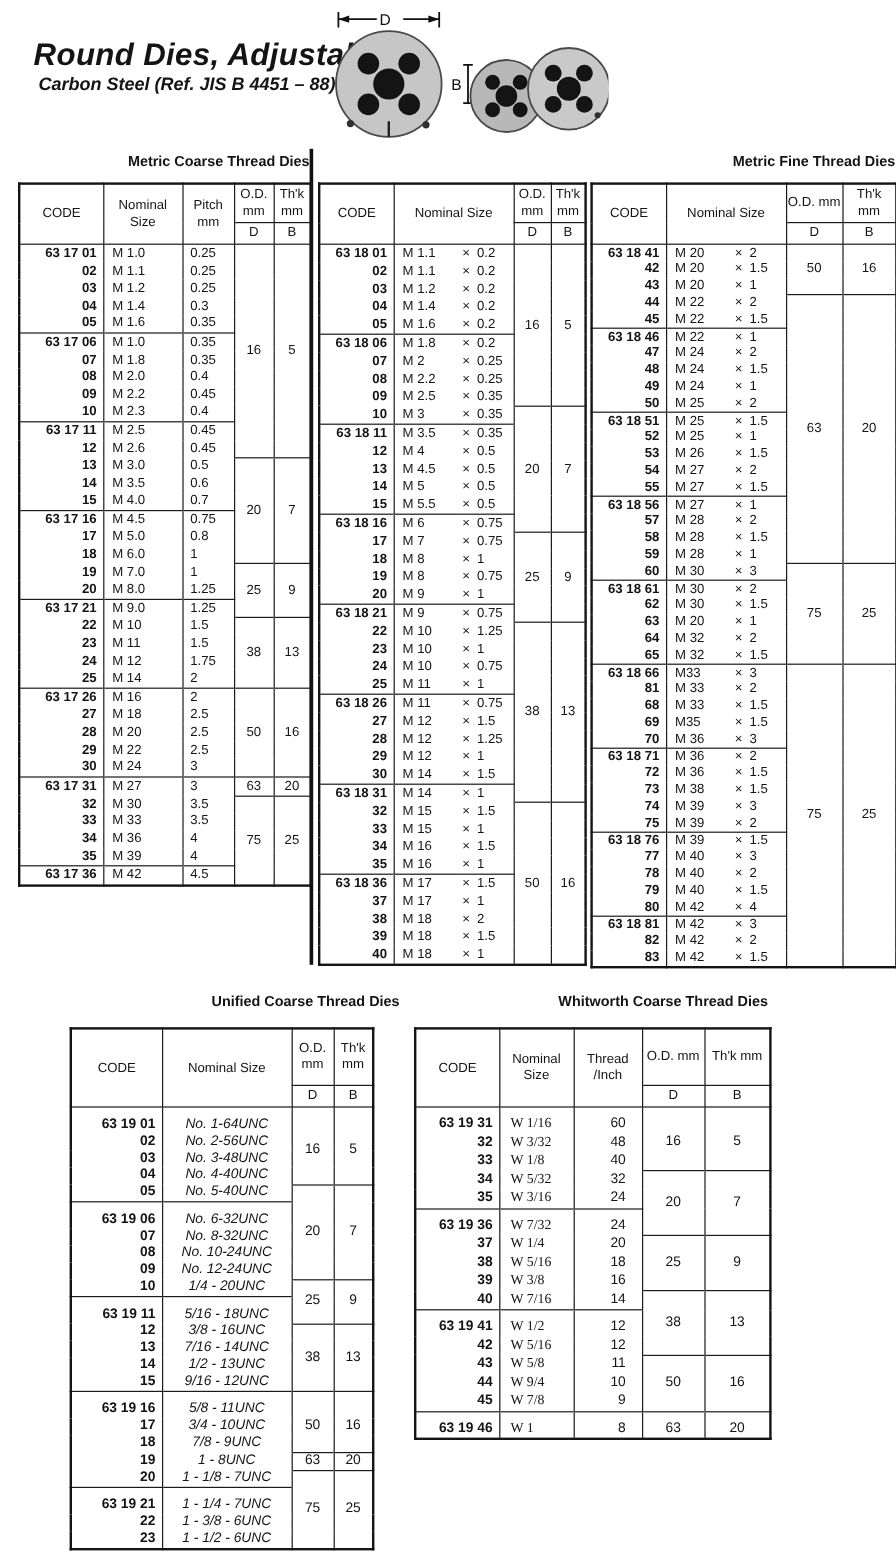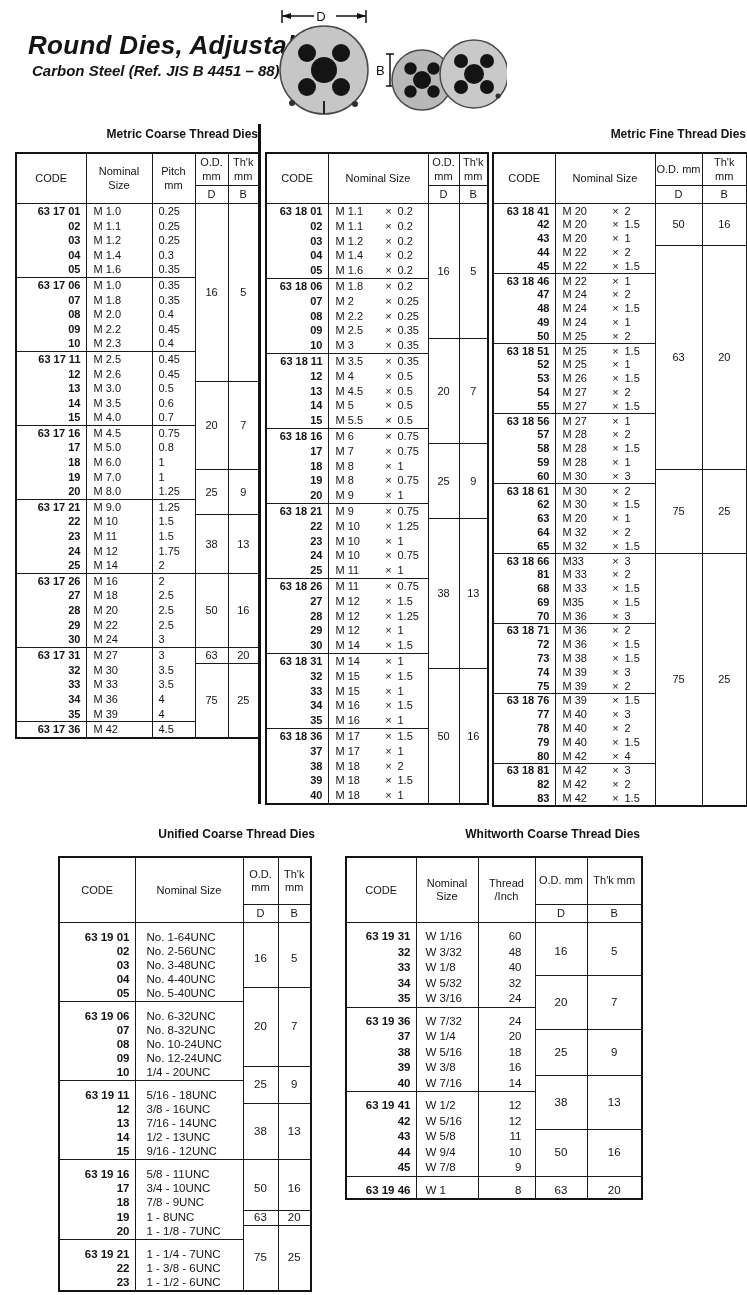--- a/index.html
+++ b/index.html
@@ -14,21 +14,21 @@
   .page-subtitle{
     position:absolute;left:32px;top:62px;font-size:15px;font-weight:bold;font-style:italic;
   }
   .die-illu{position:absolute;left:262px;top:2px;}
   .sec-title{
     position:absolute;font-size:12px;font-weight:bold;
     text-align:right;white-space:nowrap;
   }
   #ttl-mc{left:8px;width:250px;top:127px;}
   #ttl-mf{left:265px;width:481px;top:127px;}
-  #ttl-un{left:50px;width:265px;top:827px;}
+  #ttl-un{left:68px;width:265px;top:827px;}
   #ttl-wh{left:340px;width:300px;top:827px;}
   .vdivider{position:absolute;left:258px;top:124px;width:3px;height:680px;background:#111;}
 
   .tblwrap{position:absolute;}
   #t-mc{left:15px;top:152px;width:243px;}
   #t-fa{left:265px;top:152px;width:222px;}
   #t-fb{left:492px;top:152px;width:254px;}
   #t-un{left:58px;top:856px;width:252px;}
   #t-wh{left:345px;top:856px;width:296px;}
 
@@ -55,25 +55,25 @@
 
   #t-mc thead tr:first-child th{height:27px;}
   #t-mc tbody td{height:14.6px;}
   #t-fa thead tr:first-child th{height:27px;}
   #t-fa tbody td{height:14.8px;}
   #t-fb thead tr:first-child th{height:27px;}
   #t-fb tbody td{height:13.8px;}
   #t-un thead tr:first-child th{height:42px;}
   #t-un tbody td{height:14px;font-size:11.5px;}
   #t-un tbody tr.grp td{padding-top:8px;}
-  #t-un td.c-size{padding:0 11px;}
+  #t-un td.c-size{text-align:center;padding:0 11px;font-style:italic;}
   #t-wh thead tr:first-child th{height:42px;}
   #t-wh tbody td{height:15.5px;font-size:11.5px;}
   #t-wh tbody tr.grp td{padding-top:6px;}
-  #t-wh td.c-size{padding-left:9px;}
+  #t-wh td.c-size{padding-left:9px;font-family:Liberation Serif, serif;}
 </style>
 </head>
 <body>
 
 <div class="page-title">Round Dies, Adjustable</div>
 <div class="page-subtitle">Carbon Steel  (Ref. JIS B 4451 – 88)</div>
 
 <svg class="die-illu" width="245" height="118" viewBox="0 0 245 118">
   <g>
     <line x1="20" y1="8" x2="20" y2="21" stroke="#111" stroke-width="1.5"></line>

